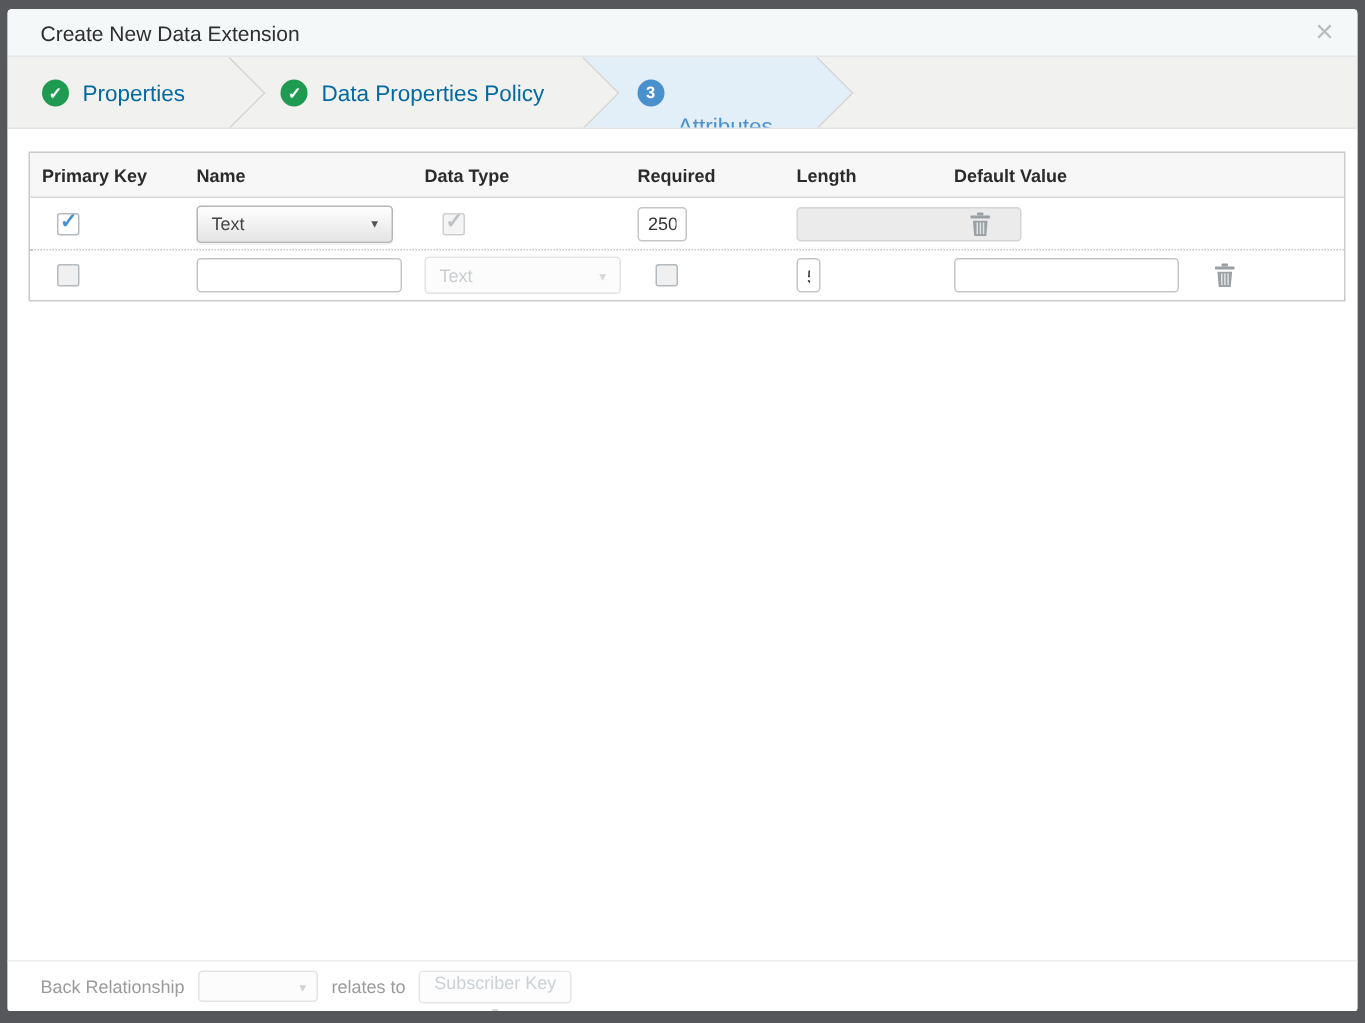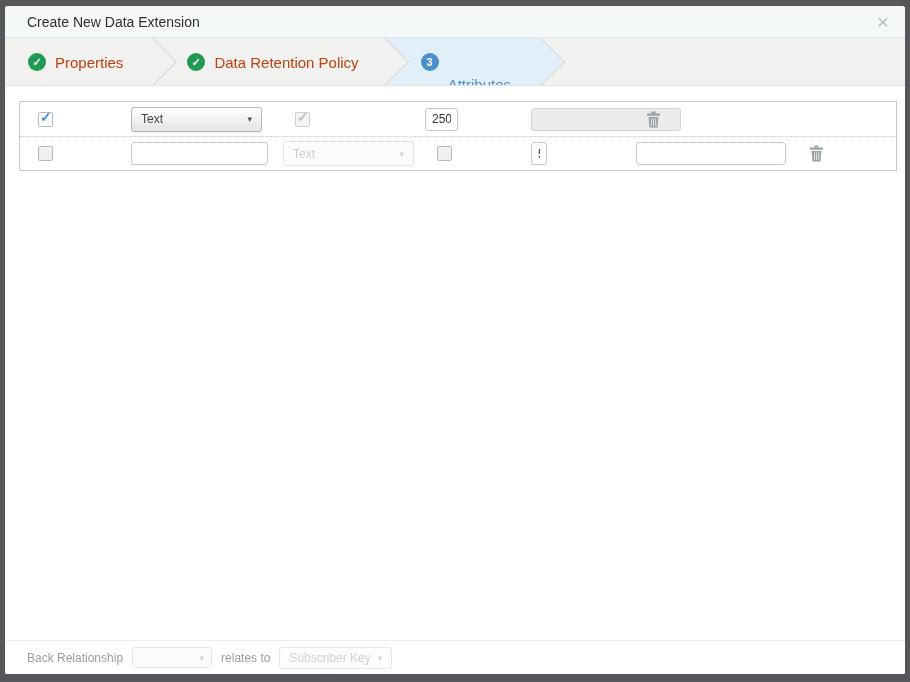--- a/index.html
+++ b/index.html
@@ -21,21 +21,21 @@
                  background:#f1f1ef; border-top:1px solid #d6d6d4; border-right:1px solid #d6d6d4; }
   .step1 { z-index:4; padding:0 30px 0 23px; }
   .step2 { z-index:3; padding:0 26px 0 34px; }
   .step3 { z-index:2; padding:0 30px 0 36px; background:#e3eff8; }
   .step3 .arrow { background:#e3eff8; }
   .badge { width:18px; height:18px; border-radius:50%; color:#fff; font-size:11px; font-weight:bold;
            display:flex; align-items:center; justify-content:center; flex:0 0 18px; }
   .badge.green { background:#1e9b51; }
   .badge.blue  { background:#4a90cc; }
   .step-label { font-size:15px; }
-  .step-label.green { color:#c2410c; }
+  .step-label.green { color:#0369a1; }
   .step-label.blue  { color:#4a90cc;margin-top:44px; }
 
   
   .content { flex:1 1 auto; background:#ffffff; overflow:hidden; }
   .attr-table { width:878px; margin:15px 0 0 14px; border:1px solid #c9c9c9; }
   .trow { display:grid; grid-template-columns:103px 152px 142px 106px 105px 163px 1fr; align-items:center; }
   .thead { height:30px; background:#f7f7f7; border-bottom:1px solid #d8d8d8; }
   .thead .th { font-size:12px; font-weight:bold; color:#2b2b2b; padding-left:8px; white-space:nowrap; }
   .tbody-row { height:34px; background:#fff; }
   .tbody-row + .tbody-row { border-top:1px dotted #c6c6c6; }
@@ -72,21 +72,21 @@
   .trash-btn { background:none; border:none; cursor:pointer; padding:0; margin-left:10px; line-height:0; }
 
   
   .send-row { flex:0 0 34px; height:34px; display:flex; align-items:center; gap:9px; padding-left:22px;
               border-top:1px solid #eeeeee; background:#fff; font-size:12px; }
   .send-row .lbl { color:#9b9b9b; }
   .mini-select { display:flex; align-items:center; justify-content:flex-end; width:80px; height:21px; padding:0 7px;
                  border:1px solid #e3e3e3; border-radius:3px; background:#fcfcfc; }
   .mini-select .caret { font-size:9px; color:#cfd3d6; }
   .sk-select { display:flex; align-items:center; gap:7px; height:22px; padding:0 9px; border:1px solid #e7e7e7;
-               border-radius:3px; background:#fdfdfd; color:#cbd1d5; font-size:12px; }
+               border-radius:3px; background:#fdfdfd; color:#cbd1d5; font-size:12px;flex-direction:column; }
   .sk-select .caret { font-size:9px; color:#d3d7da; }
 
   
   .footer { flex:0 0 32px; height:32px; background:linear-gradient(#f3f8fc,#e9f2f9); border-top:1px solid #d4e0ea;
             display:flex; align-items:center; padding:0 12px 0 14px; }
   .link { font-size:13px; color:#3f7fbd; text-decoration:none; cursor:pointer; }
   .footer .spacer { flex:1; }
   .back-link { margin-right:20px; }
   .btn-complete { font-size:12px; font-weight:bold; color:#fff; background:linear-gradient(#63a7da,#4a92cb);
                   border:1px solid #4488c0; border-radius:4px; padding:4px 12px 5px; cursor:pointer;
@@ -108,33 +108,42 @@
         <span class="badge green">
             <span>✓</span>
           </span>
         <span class="step-label green">Properties</span>
         <span class="arrow"></span>
       </div>
       <div class="step step2">
         <span class="badge green">
             <span>✓</span>
           </span>
-        <span class="step-label green">Data Retention Policy</span>
+        <span class="step-label green">Data Properties Policy</span>
         <span class="arrow"></span>
       </div>
       <div class="step step3">
         <span class="badge blue">3</span>
         <span class="step-label blue">Attributes</span>
         <span class="arrow"></span>
       </div>
     </div>
 
     <div class="content">
       <div class="attr-table">
 
+        <div class="trow thead">
+          <div class="th">Primary Key</div>
+          <div class="th">Name</div>
+          <div class="th">Data Type</div>
+          <div class="th">Required</div>
+          <div class="th">Length</div>
+          <div class="th">Default Value</div>
+          <div class="th"></div>
+        </div>
 
         <div class="trow tbody-row">
           <div class="cell pk">
             <span class="cb checked">
                 <span class="check">✓</span>
               </span>
           </div>
           <div class="cell">
             <div class="select">
               <span>Text</span>

